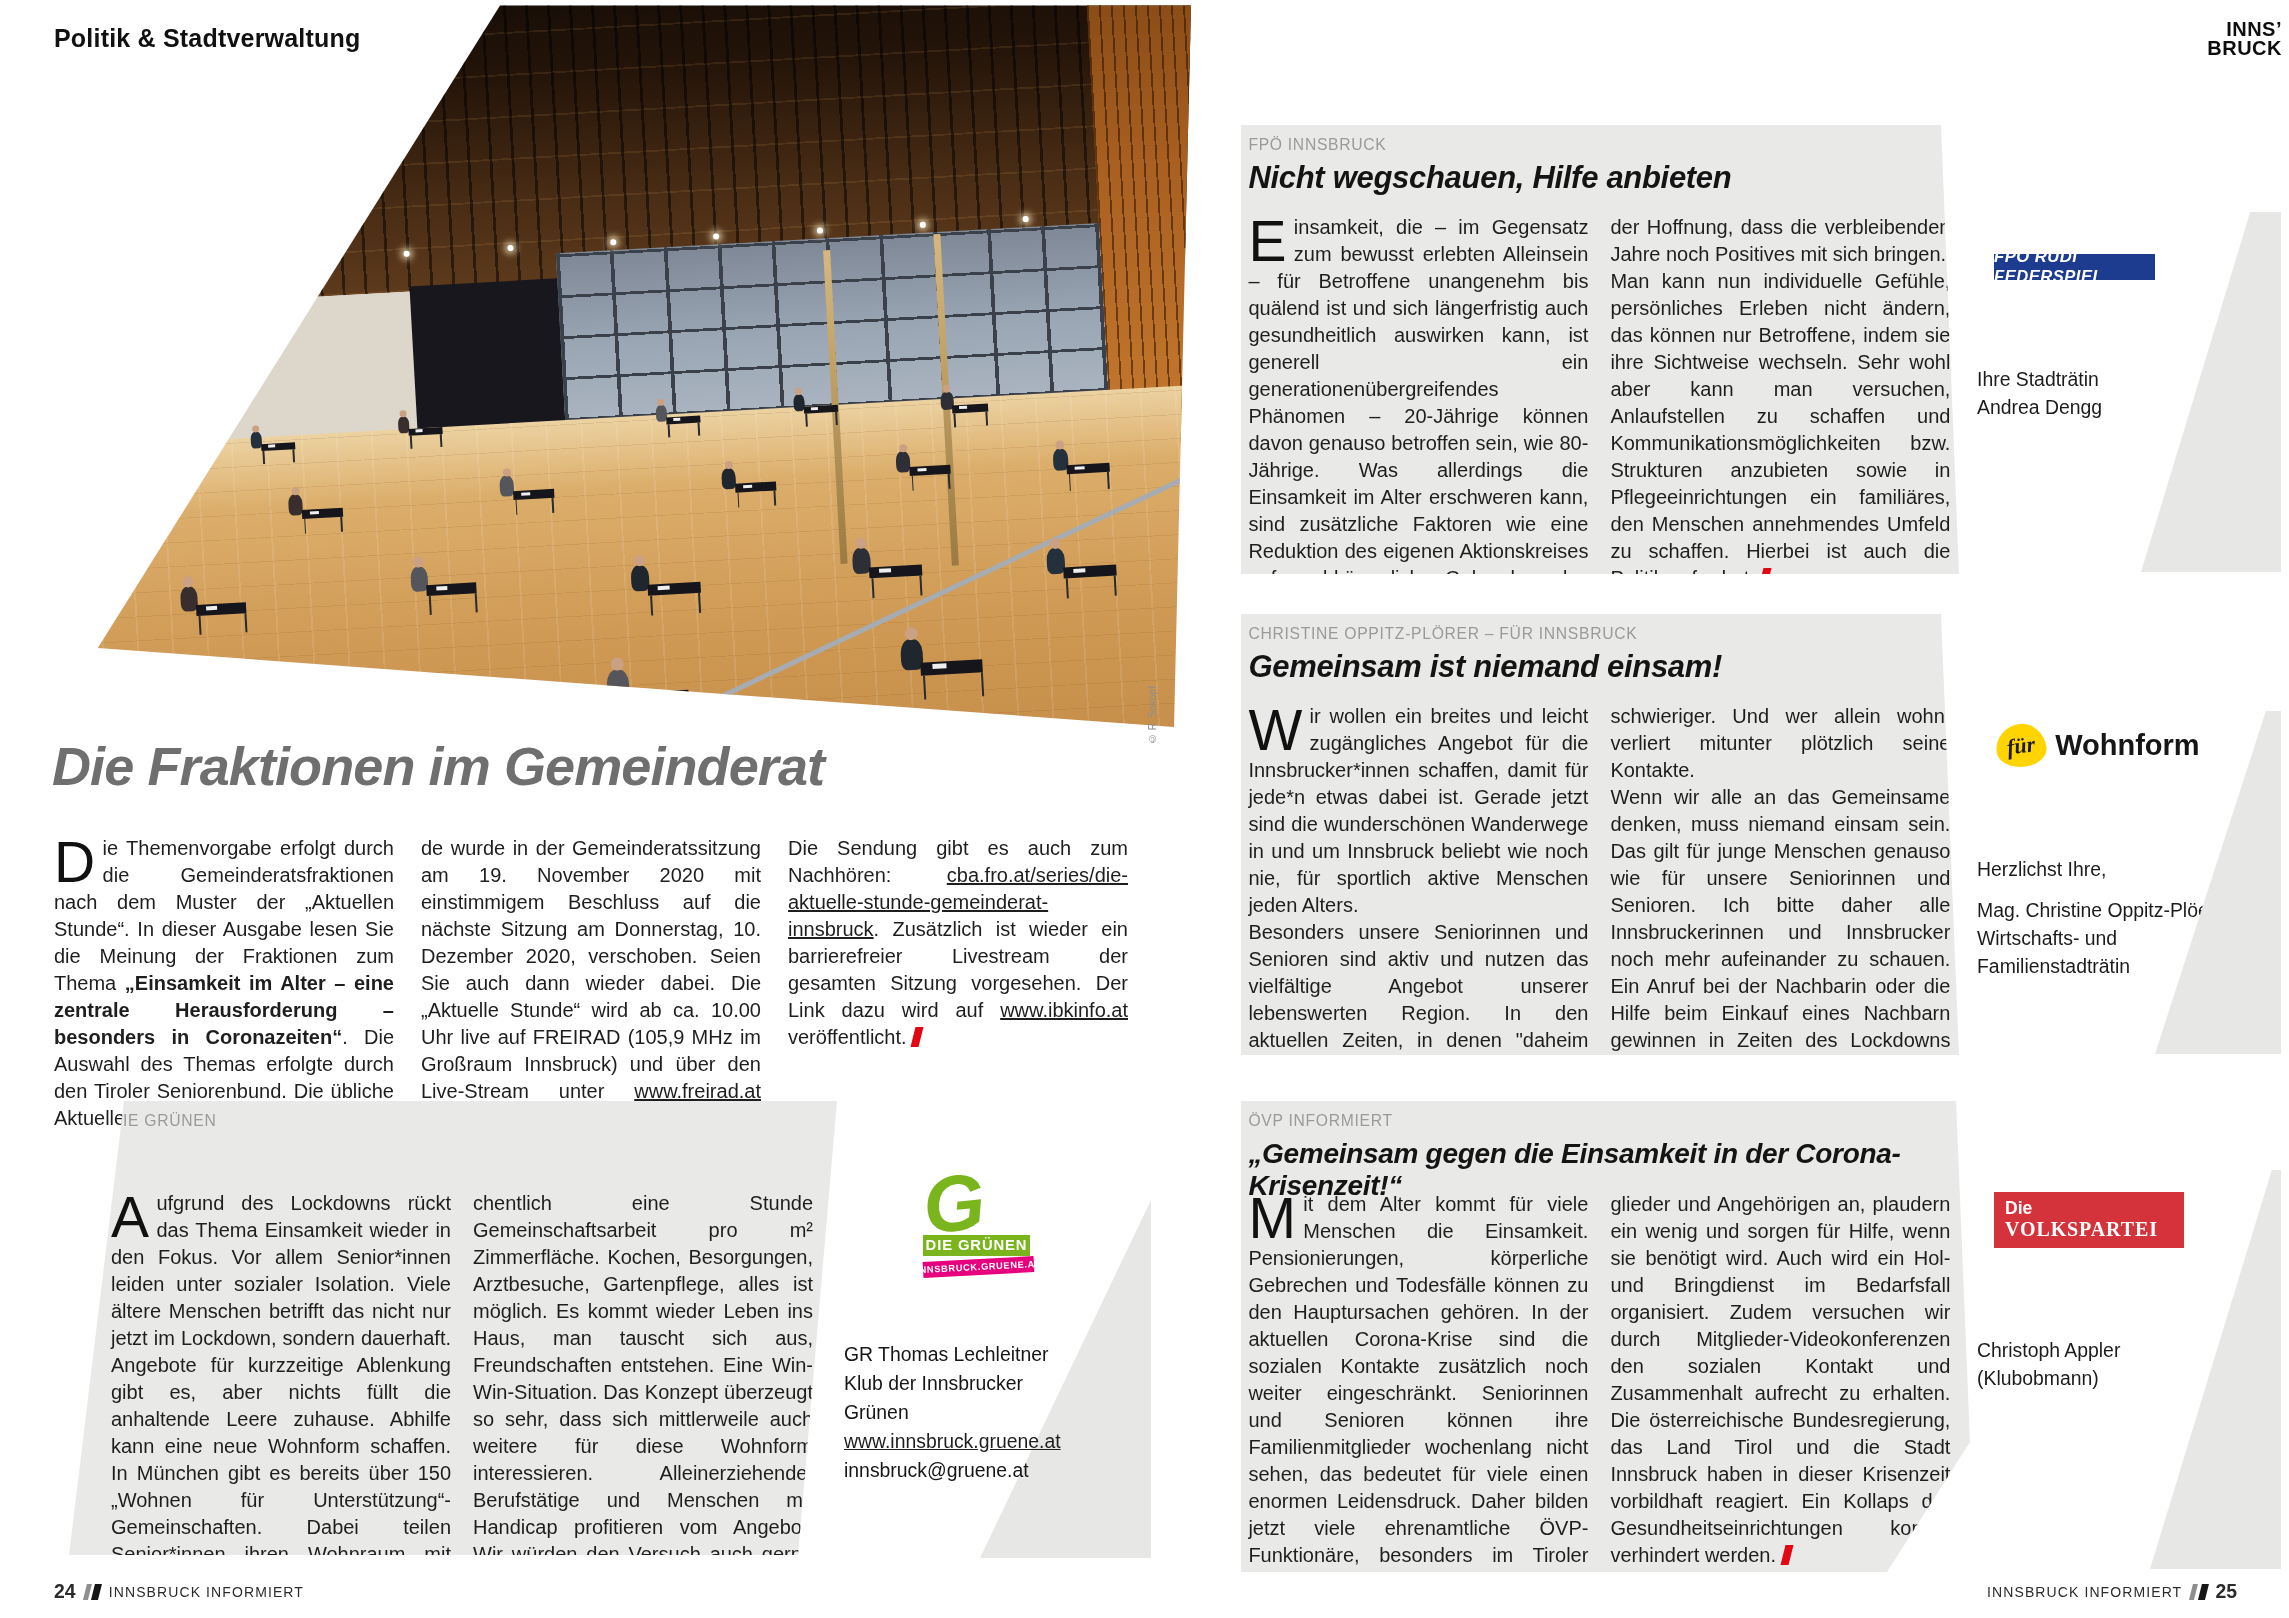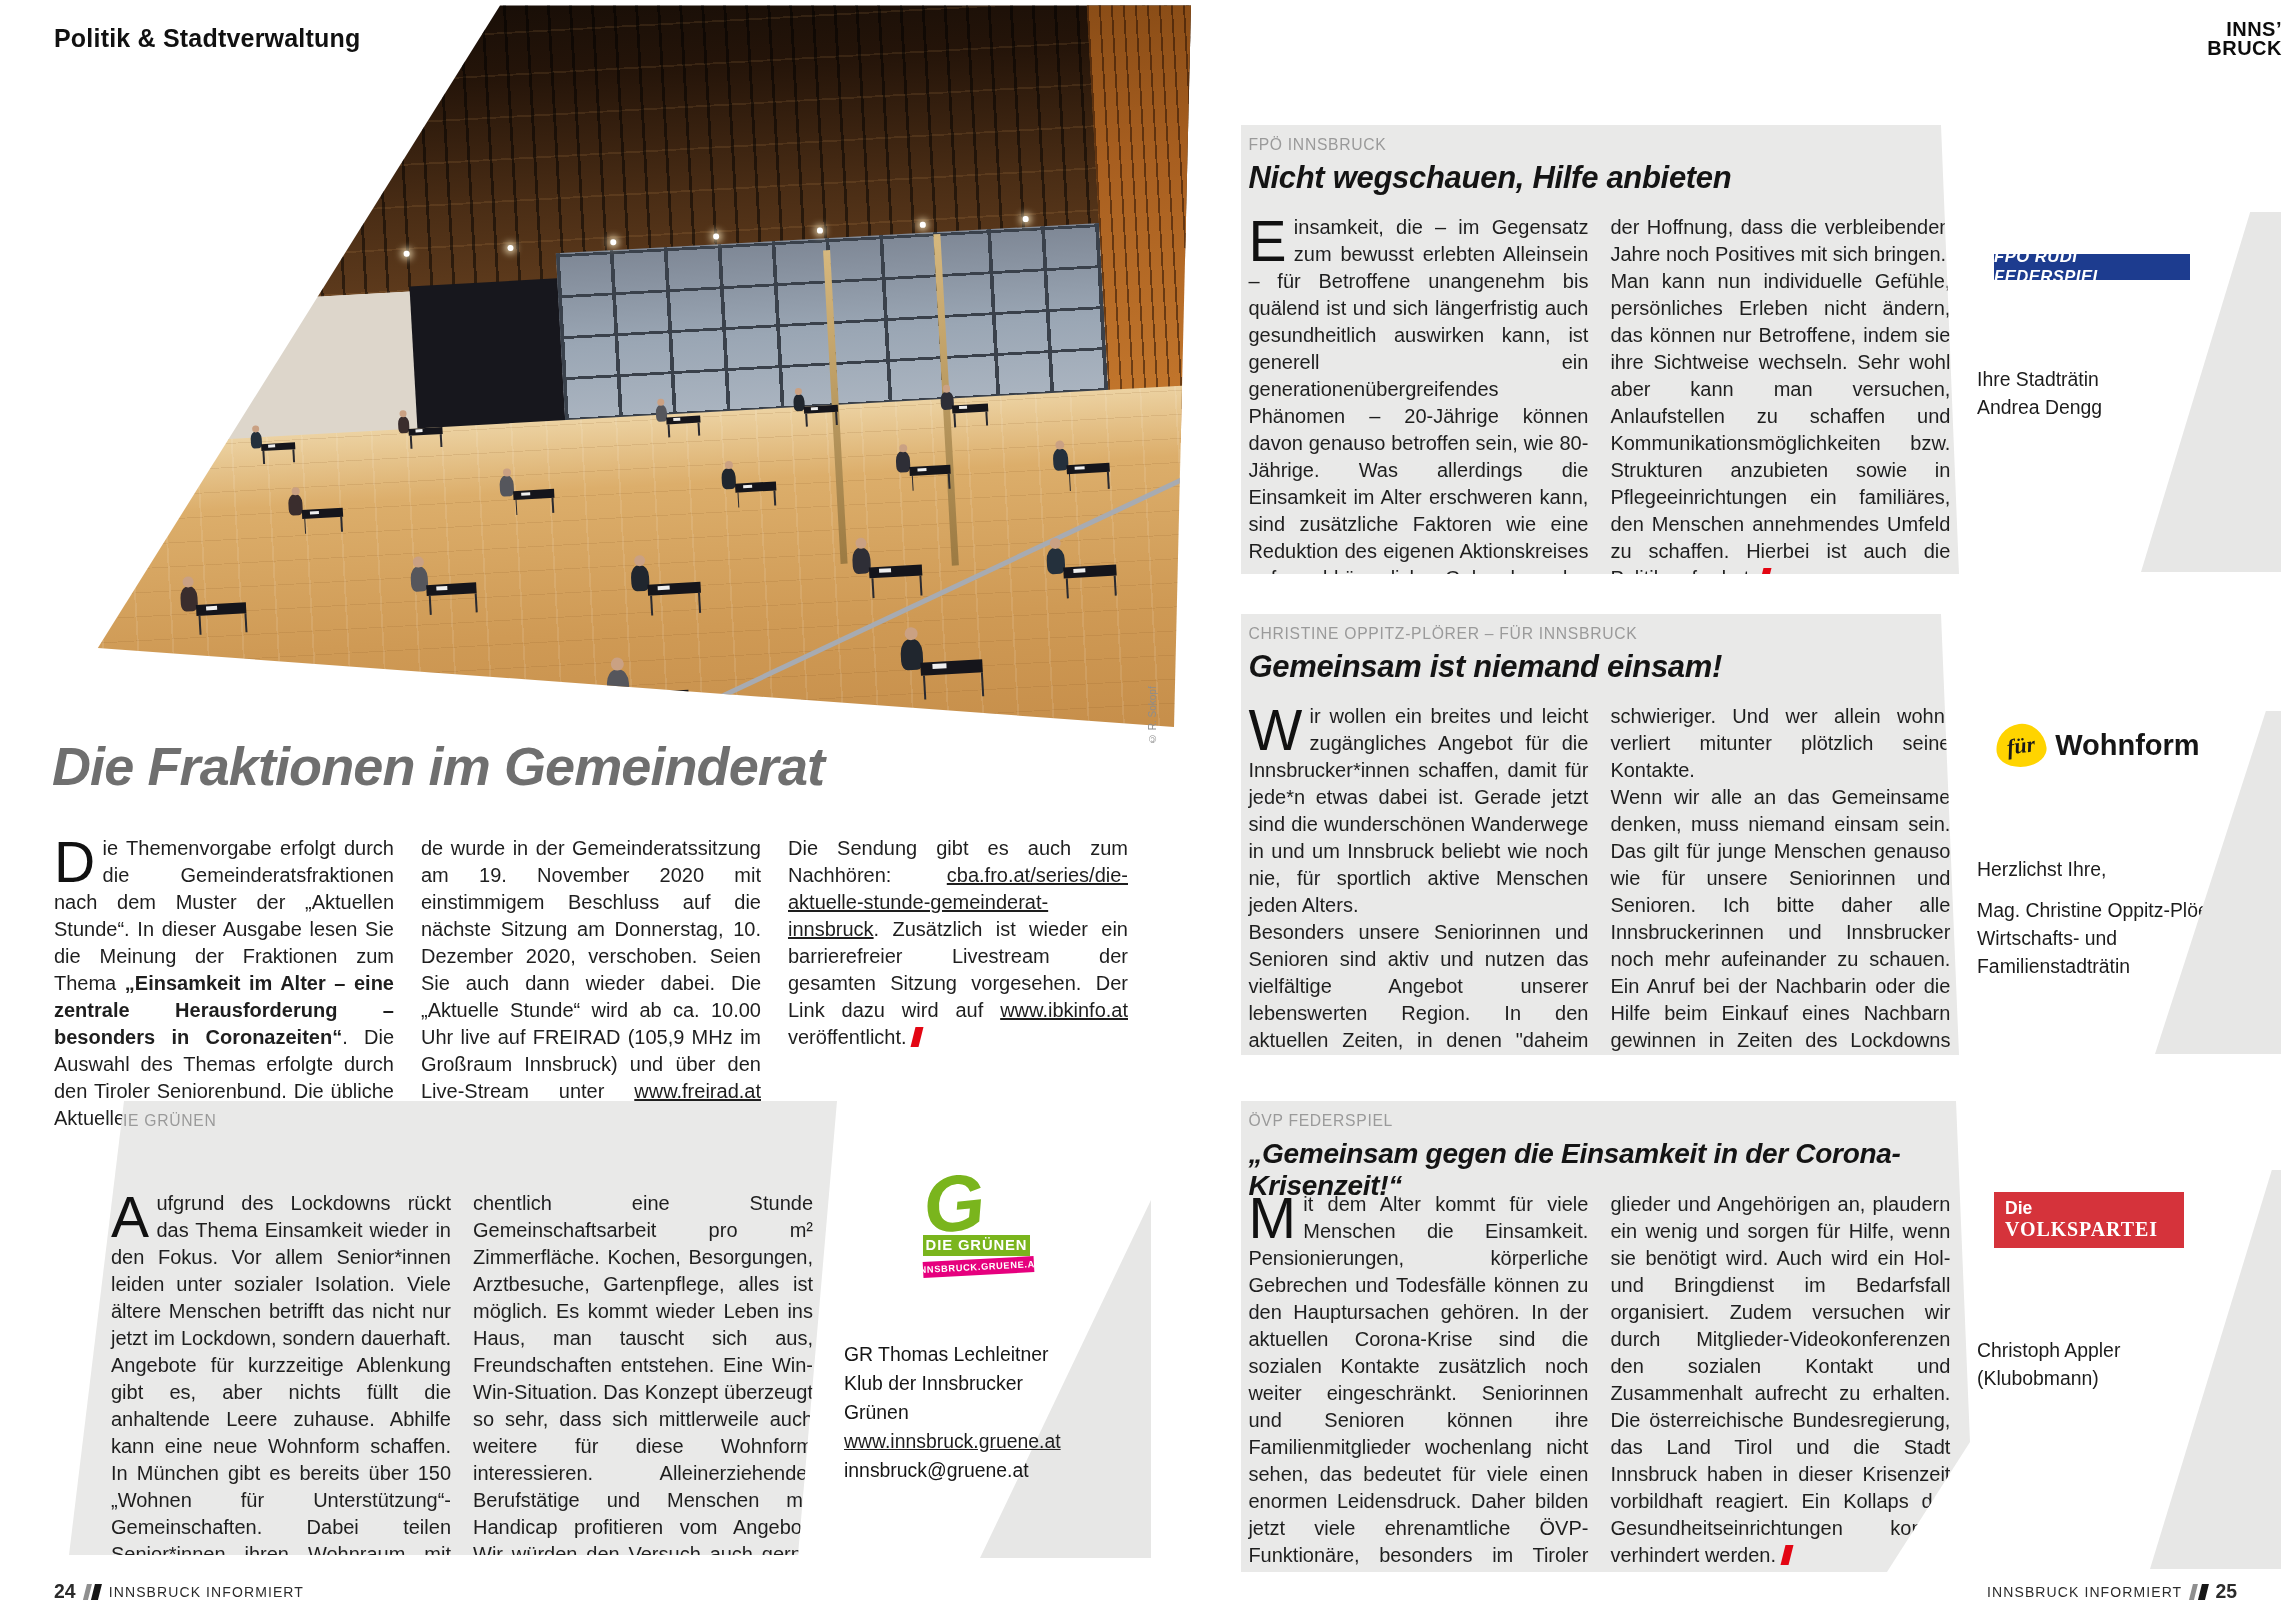--- a/index.html
+++ b/index.html
@@ -309,21 +309,21 @@
     <div class="abs" style="left:7.4px;top:89px;display:flex;gap:22px;">
       <div class="bodycol">
         <span class="dropcap">E</span><span>insamkeit, die – im Gegensatz zum bewusst erlebten Alleinsein – für Betroffene unangenehm bis quälend ist und sich längerfristig auch gesundheitlich auswirken kann, ist generell ein generationenübergreifendes Phänomen – 20-Jährige können davon genauso betroffen sein, wie 80-Jährige. Was allerdings die Einsamkeit im Alter erschweren kann, sind zusätzliche Faktoren wie eine Reduktion des eigenen Aktionskreises aufgrund körperlicher Gebrechen, das Erleben eines Verlustes nach dem Tod eines langjährigen Partners oder der Verlust</span>
       </div>
       <div class="bodycol">
         <p>der Hoffnung, dass die verbleibenden Jahre noch Positives mit sich bringen.</p>
         <p><span>Man kann nun individuelle Gefühle, persönliches Erleben nicht ändern, das können nur Betroffene, indem sie ihre Sichtweise wechseln. Sehr wohl aber kann man versuchen, Anlaufstellen zu schaffen und Kommunikationsmöglichkeiten bzw. Strukturen anzubieten sowie in Pflegeeinrichtungen ein familiäres, den Menschen annehmendes Umfeld zu schaffen. Hierbei ist auch die Politik gefordert.</span><span class="redslash"></span></p>
       </div>
     </div>
   </div>
-  <div class="abs fpoe-logo" style="left:1994px;top:254px;width:196px;height:26px;">FPÖ RUDI FEDERSPIEL</div>
+  <div class="abs fpoe-logo" style="left:1994px;top:254px;width:161px;height:26px;">FPÖ RUDI FEDERSPIEL</div>
   <div class="abs caption" style="left:1977px;top:365px;">
     <div>Ihre Stadträtin</div>
     <div>Andrea Dengg</div>
   </div>
   <div class="wedge" style="left:2141px;top:212px;width:140px;height:360px;background:#e7e7e6;
        clip-path:polygon(78% 0,100% 0,100% 100%,0 100%);"></div>
 
   <div class="abs graybox" style="left:1241px;top:614px;width:718px;height:441px;
        clip-path:polygon(0 0,700px 0,718px 441px,0 441px);">
     <div class="abs kicker" style="left:7.4px;top:11px;">CHRISTINE OPPITZ-PLÖRER – FÜR INNSBRUCK</div>
@@ -377,21 +377,21 @@
   <div class="abs contact" style="left:844px;top:1340px;">
     <div>GR Thomas Lechleitner</div>
     <div>Klub der Innsbrucker</div>
     <div>Grünen</div>
     <div class="linku">www.innsbruck.gruene.at</div>
     <div>innsbruck@gruene.at</div>
   </div>
 
   <div class="abs graybox" style="left:1241px;top:1101px;width:729px;height:471px;
        clip-path:polygon(0 0,715px 0,729px 341px,646px 471px,0 471px);">
-    <div class="abs kicker" style="left:7.4px;top:11px;">ÖVP FEDERSPIEL</div>
+    <div class="abs kicker" style="left:7.4px;top:11px;">ÖVP INFORMIERT</div>
     <div class="abs headline small" style="left:7.4px;top:37px;width:711px;">„Gemeinsam gegen die Einsamkeit in der Corona-Krisenzeit!“</div>
     <div class="abs" style="left:7.4px;top:90px;display:flex;gap:22px;">
       <div class="bodycol">
         <span class="dropcap">M</span><span>it dem Alter kommt für viele Menschen die Einsamkeit. Pensionierungen, körperliche Gebrechen und Todesfälle können zu den Hauptursachen gehören. In der aktuellen Corona-Krise sind die sozialen Kontakte zusätzlich noch weiter eingeschränkt. Seniorinnen und Senioren können ihre Familienmitglieder wochenlang nicht sehen, das bedeutet für viele einen enormen Leidensdruck. Daher bilden jetzt viele ehrenamtliche ÖVP-Funktionäre, besonders im Tiroler Seniorenbund, eine Telefonkette. Sie rufen unsere älteren Mit-</span>
       </div>
       <div class="bodycol">
         <span>glieder und Angehörigen an, plaudern ein wenig und sorgen für Hilfe, wenn sie benötigt wird. Auch wird ein Hol- und Bringdienst im Bedarfsfall organisiert. Zudem versuchen wir durch Mitglieder-Videokonferenzen den sozialen Kontakt und Zusammenhalt aufrecht zu erhalten. Die österreichische Bundesregierung, das Land Tirol und die Stadt Innsbruck haben in dieser Krisenzeit vorbildhaft reagiert. Ein Kollaps der Gesundheitseinrichtungen konnte verhindert werden.</span><span class="redslash"></span>
       </div>
     </div>
   </div>

